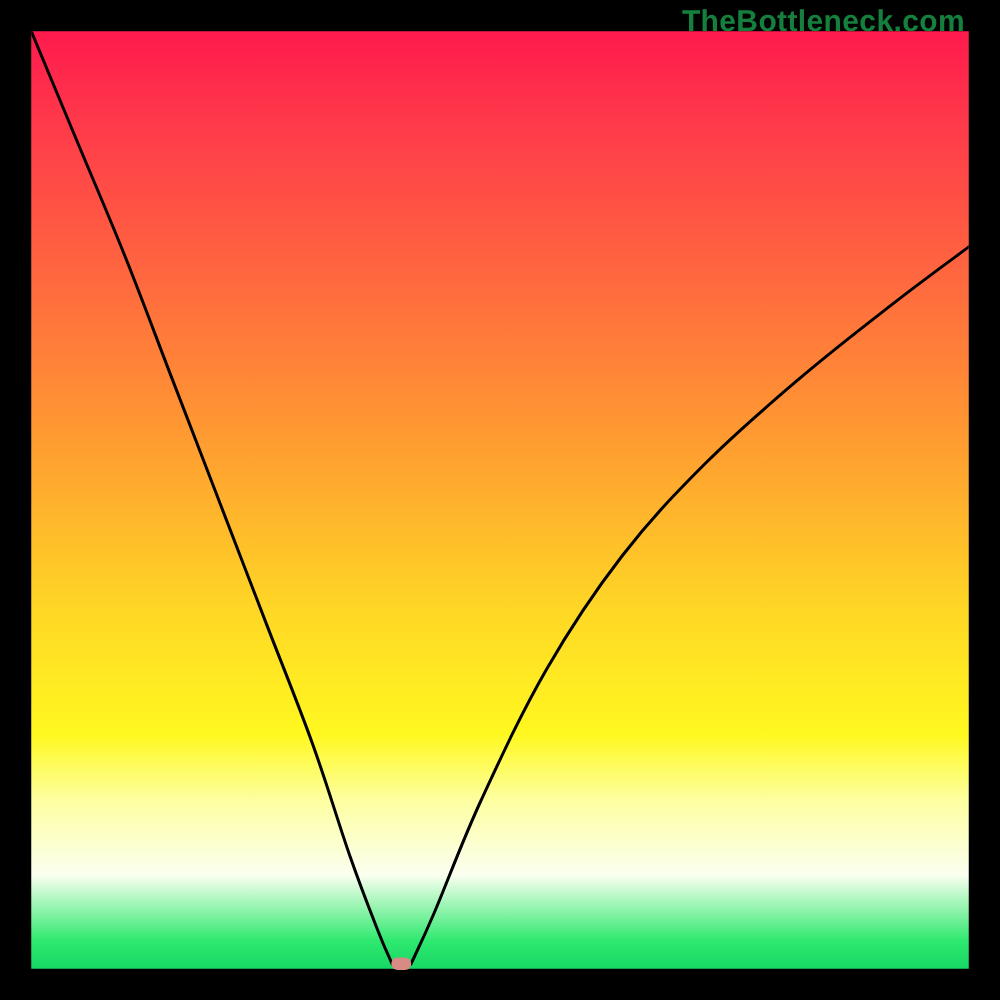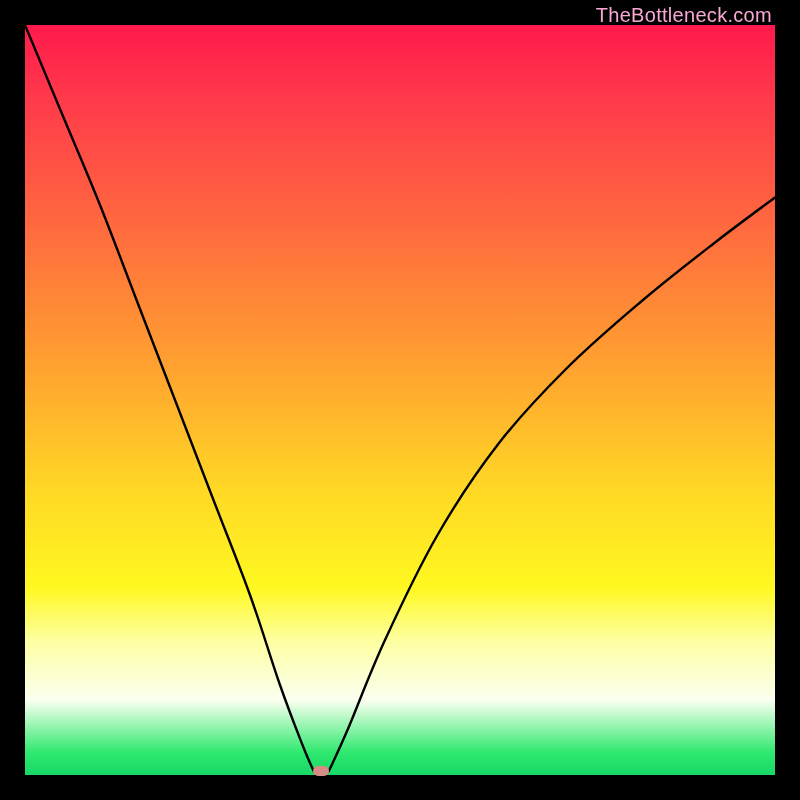--- a/index.html
+++ b/index.html
@@ -28,23 +28,23 @@
       #fdffa0 82%,
       #fbfff0 90%,
       #2fe96f 97%,
       #17d765 100%
     );
   }
   .watermark {
     position: absolute;
     top: 4px;
     right: 28px;
-    color: #f9a8d4;
-    font-size: 20px;
-    font-weight: 400;
+    color: #15803d;
+    font-size: 24px;
+    font-weight: 700;
     letter-spacing: 0.3px;
     user-select: none;
   }
   svg.curve {
     position: absolute;
     left: 0;
     top: 0;
     width: 750px;
     height: 750px;
   }

